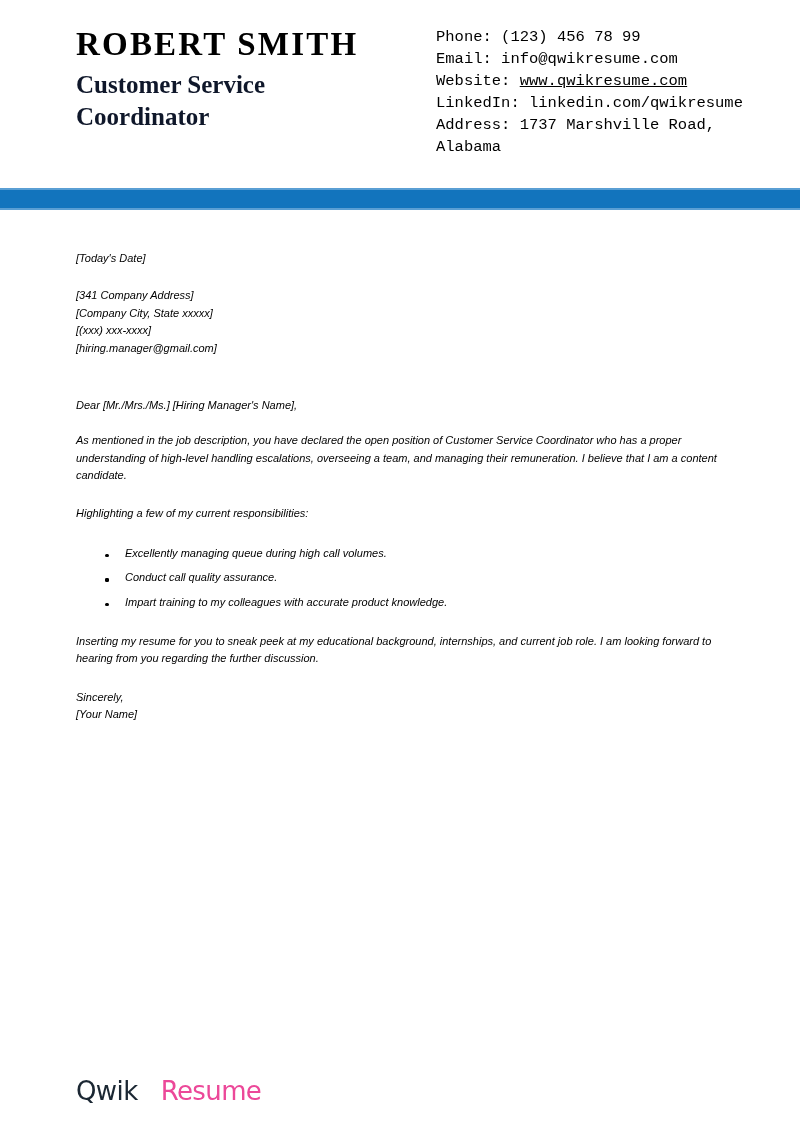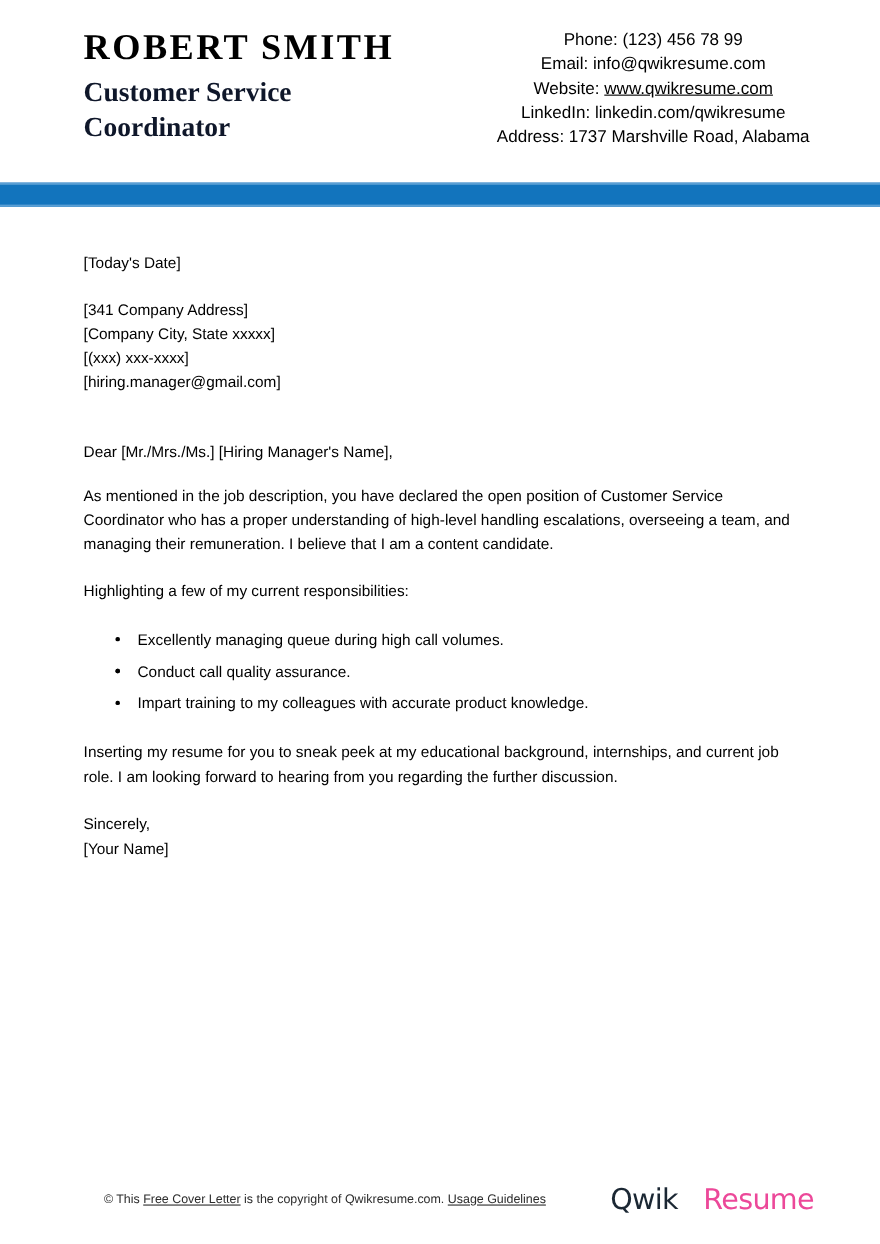--- a/index.html
+++ b/index.html
@@ -46,24 +46,24 @@
     font-family: "Liberation Serif", serif;
     font-weight: bold;
     font-size: 25px;
     line-height: 1.28;
     color: #0f172a;
     margin: 6px 0 0 0;
     max-width: 300px;
   }
 
   .contact {
-    font-family: Liberation Sans, sans-serif;
+    font-family: Liberation Mono, monospace;
     font-size: 15.5px;
     line-height: 1.42;
-    text-align: center;
+    text-align: left;
     color: #000000;
     padding-top: 4px;
     max-width: 300px;
   }
   .contact .line { white-space: nowrap; }
   .contact .line.wrap { white-space: normal; }
   .contact .link {
     text-decoration: underline;
     color: #000000;
   }
@@ -79,23 +79,24 @@
     background: #1274bd;
     border-top: 2px solid #5a9fd4;
     border-bottom: 2px solid #5a9fd4;
     box-sizing: content-box;
   }
 
   
   .letter {
     padding: 40px 64px 0 76px;
     box-sizing: border-box;
-    font-size: 14px;
+    font-size: 11px;
     line-height: 1.58;
     color: #000000;
+    font-style: italic;
   }
   .letter .date {
     margin: 0 0 20px 0;
   }
   .recipient {
     margin: 0 0 40px 0;
   }
   .recipient div { margin: 0; }
 
   .salutation {
@@ -223,17 +224,16 @@
     <p class="para">Inserting my resume for you to sneak peek at my educational background, internships, and current job role. I am looking forward to hearing from you regarding the further discussion.</p>
 
     <div class="closing">
       <div>Sincerely,</div>
       <div>[Your Name]</div>
     </div>
 
   </div>
 
   <div class="footer">
-    <div class="footer-note"><span>© This </span><span class="u">Free Cover Letter</span><span> is the copyright of Qwikresume.com. </span><span class="u">Usage Guidelines</span></div>
     <div class="logo"><span class="qwik">Qwik</span><span class="resume">Resume</span></div>
   </div>
 
 </div>
 
 </body></html>

